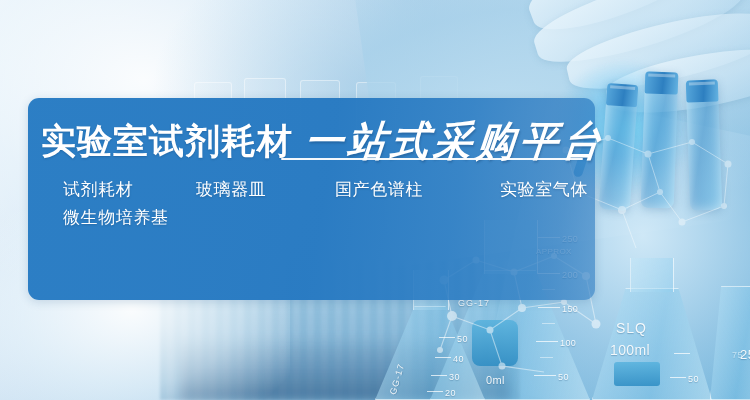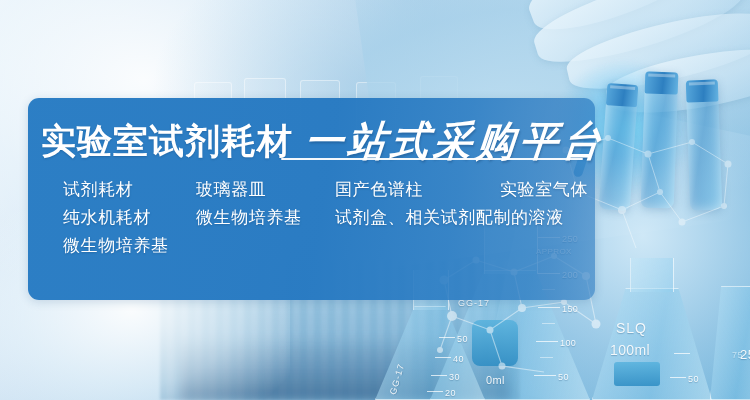--- a/index.html
+++ b/index.html
@@ -297,23 +297,18 @@
     <div class="title-underline"></div>
 
     <div class="tags">
       <div class="tag-row">
         <span class="tag c1">试剂耗材</span>
         <span class="tag c2">玻璃器皿</span>
         <span class="tag c3">国产色谱柱</span>
         <span class="tag c4">实验室气体</span>
       </div>
       <div class="tag-row">
-        <span class="tag c1">纯水机耗材</span>
-        <span class="tag c2">微生物培养基</span>
-        <span class="tag c3">试剂盒、相关试剂配制的溶液</span>
-      </div>
-      <div class="tag-row">
         <span class="tag c1">微生物培养基</span>
       </div>
     </div>
 
   </div>
 </div>
 
 </body></html>

